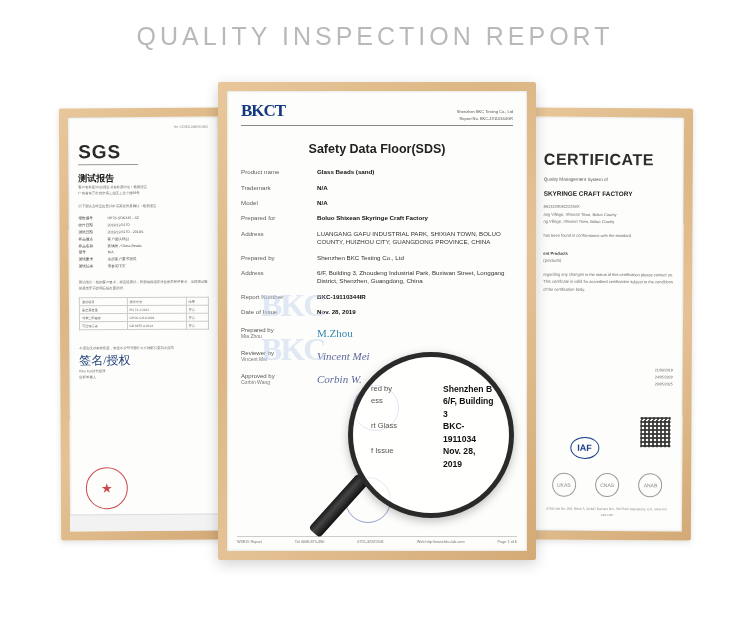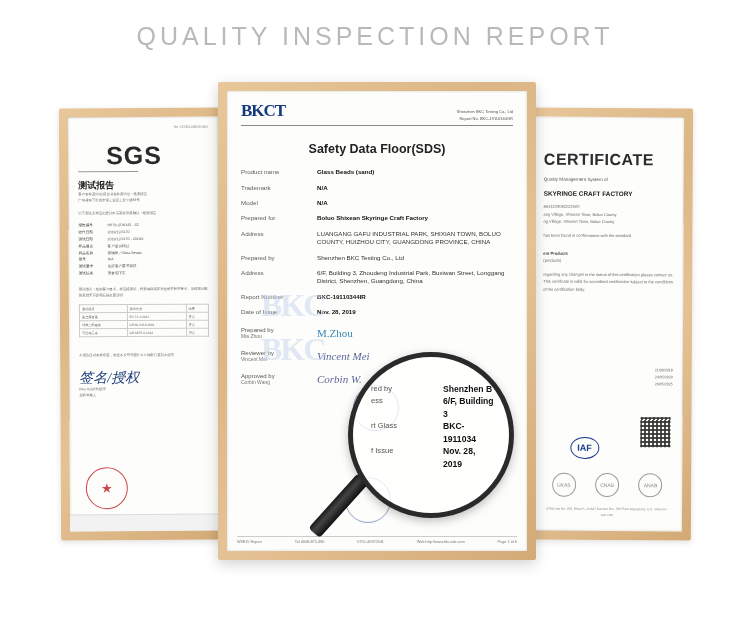--- a/index.html
+++ b/index.html
@@ -81,26 +81,25 @@
   .doc {
     position: absolute;
     inset: 0;
     padding: 8px 10px;
     box-sizing: border-box;
     color: #3b3b3b;
   }
 
   
   .sgs-logo {
-    font-size: 25px;
+    font-size: 19px;
     font-weight: bold;
     letter-spacing: 1px;
     color: #2a2a2a;
     margin-top: 12px;
-    margin-left: 28px;
   }
   .sgs-rule {
     border-bottom: 1px solid #999;
     width: 60px;
     margin: 1px 0 7px 0;
   }
   .cn-title {
     font-size: 9px;
     font-weight: bold;
     color: #222;
@@ -139,25 +138,24 @@
     border-collapse: collapse;
     font-size: 3.2px;
     color: #666;
   }
   .sgs-table td {
     border: 0.6px solid #ccc;
     padding: 1.5px 2px;
     vertical-align: top;
   }
   .sign-cn {
-    font-size: 14px;
+    font-size: 12px;
     color: #1e3e7a;
     font-family: "Liberation Serif", serif;
-    font-style: italic;
-    margin-top: 10px;
+    margin-top: 0;
   }
   .stamp-red {
     position: absolute;
     left: 16px;
     bottom: 22px;
     width: 40px;
     height: 40px;
     border: 1.4px solid #c3282d;
     border-radius: 50%;
     opacity: 0.85;

